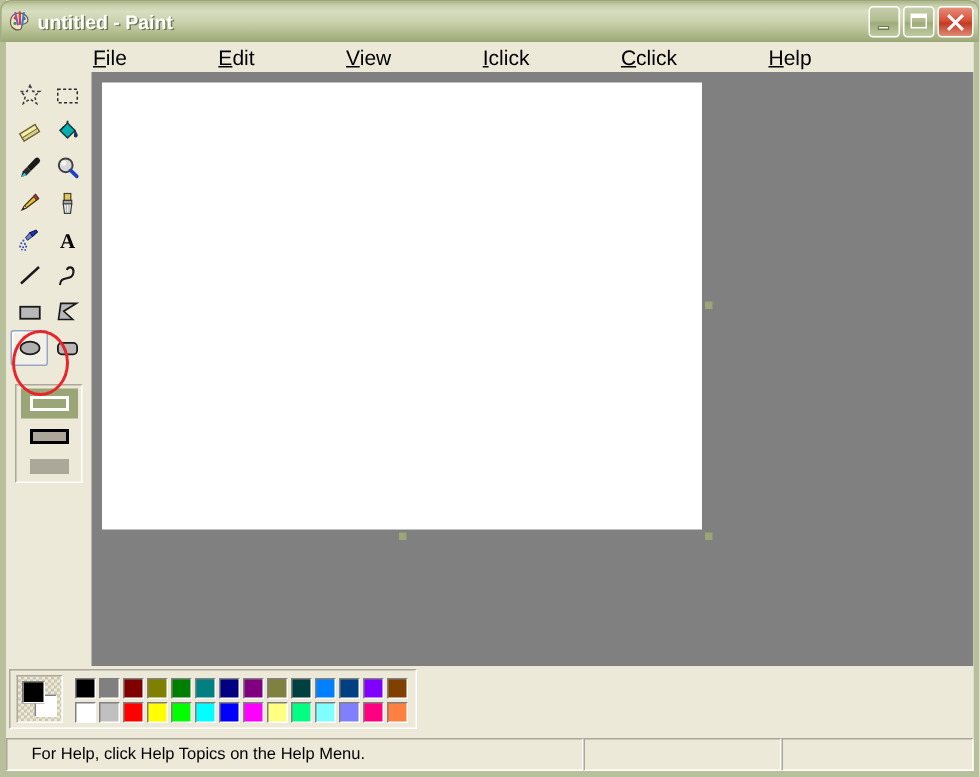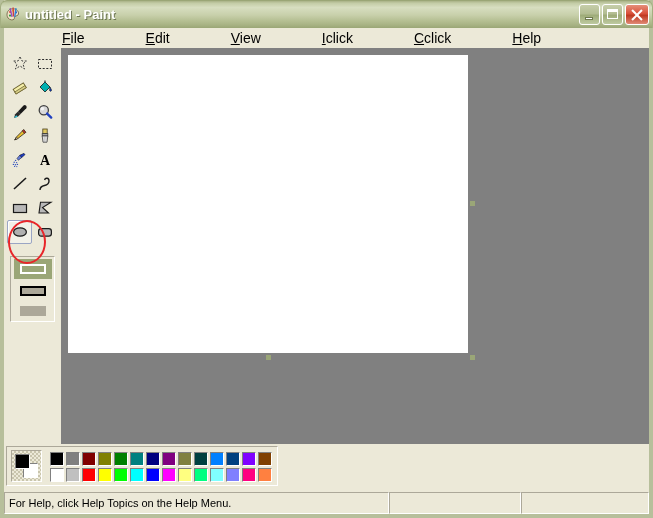--- a/index.html
+++ b/index.html
@@ -388,21 +388,21 @@
     box-sizing: border-box;
     border-left: 1px solid #aca899;
     border-top: 1px solid #aca899;
     border-right: 1px solid #ffffff;
     border-bottom: 1px solid #ffffff;
     font-family: "Liberation Sans", sans-serif;
     font-size: 11px;
     color: #000000;
     display: flex;
     align-items: center;
-    padding-left: 4px;
+    padding-left: 16px;
     overflow: hidden;
     white-space: nowrap;
   }
   .sp-main  { flex: 0 0 385px; }
   .sp-two   { flex: 0 0 132px; }
   .sp-three { flex: 1 1 auto; }
 </style>
 </head>
 <body>
 

